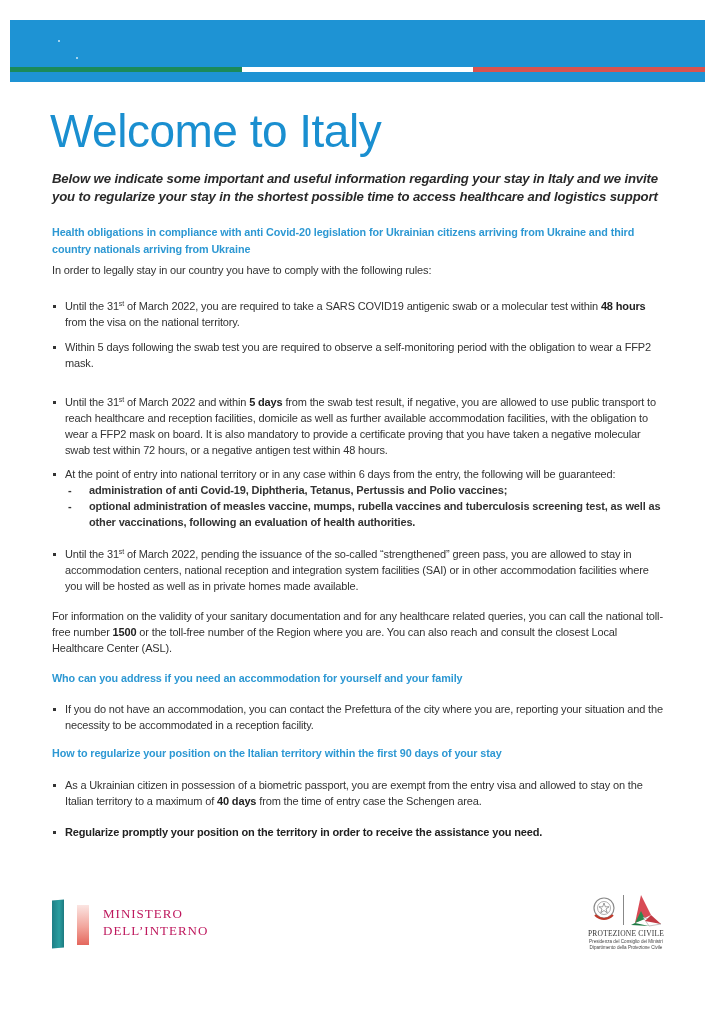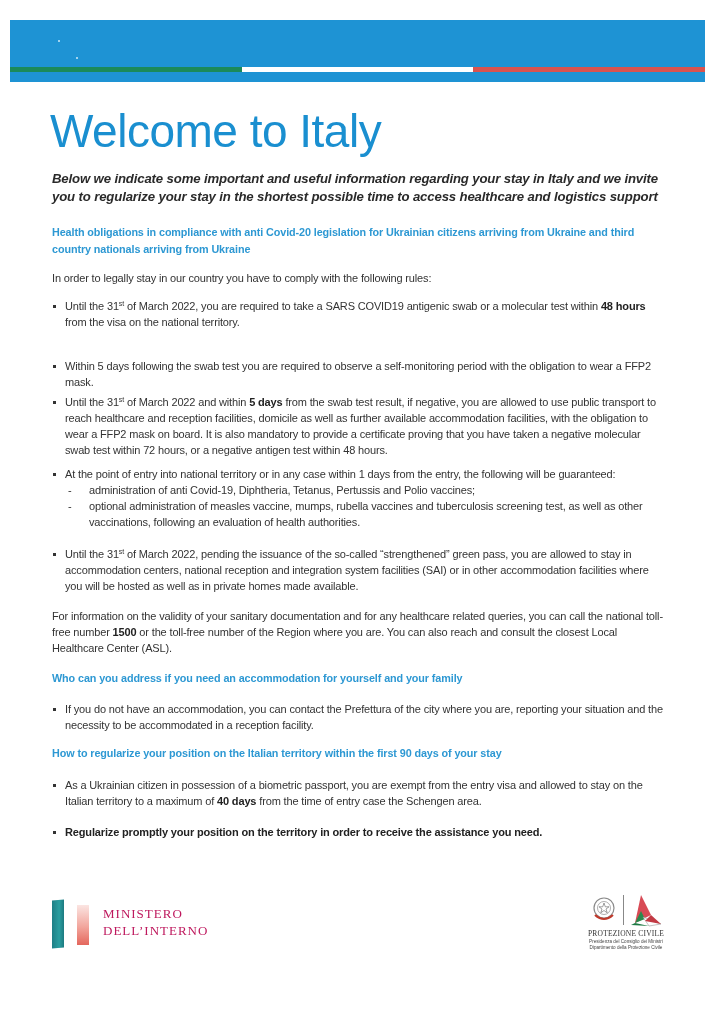--- a/index.html
+++ b/index.html
@@ -42,21 +42,21 @@
   }
   ul.bullets { position: absolute; left: 52px; width: 612px; margin: 0; padding: 0; list-style: none; }
   ul.bullets > li {
     position: relative; padding-left: 13px;
     font-size: 11px; line-height: 16px; color: #333; letter-spacing: -0.15px;
   }
   ul.bullets > li::before {
     content: ""; position: absolute; left: 1px; top: 7px; width: 3px; height: 3px; background: #333;
   }
   ul.sub { list-style: none; margin: 0; padding: 0; }
-  ul.sub li { position: relative; padding-left: 24px; }
+  ul.sub li { position: relative; padding-left: 24px; font-weight: bold; }
   ul.sub li::before { content: "-"; position: absolute; left: 3px; top: 0; }
   sup { font-size: 7px; vertical-align: 4px; line-height: 0; }
   b { color: #222; }
 
   .ministero { position: absolute; left: 50px; top: 896px; width: 190px; height: 56px; }
   .ministero .p1 {
     position: absolute; left: 2px; top: 4px; width: 12px; height: 48px;
     background: linear-gradient(90deg, #1e7f86 0%, #2a9ea0 60%, #1c7a80 100%);
     transform: skewY(-4deg);
   }
@@ -98,34 +98,34 @@
     <span style="background:#1b8a5a"></span>
     <span style="background:#ffffff"></span>
     <span style="background:#d9534f"></span>
   </div>
 </div>
 
 <h1 class="title">Welcome to Italy</h1>
 <p class="intro">Below we indicate some important and useful information regarding your stay in Italy and we invite you to regularize your stay in the shortest possible time to access healthcare and logistics support</p>
 
 <p class="subhead" style="top:224px">Health obligations in compliance with anti Covid-20 legislation for Ukrainian citizens arriving from Ukraine and third country nationals arriving from Ukraine</p>
-<p class="para" style="top:270px">In order to legally stay in our country you have to comply with the following rules:</p>
+<p class="para" style="top:262px">In order to legally stay in our country you have to comply with the following rules:</p>
 
 <ul class="bullets" style="top:298px">
   <li><span>Until the 31</span><sup>st</sup><span> of  March 2022, you are required to take a SARS COVID19 antigenic swab or a molecular test within </span><b>48 hours</b> <span> from the visa on the national territory.</span></li>
 </ul>
-<ul class="bullets" style="top:358px">
+<ul class="bullets" style="top:339px">
   <li>Within 5 days following the swab test you are required to observe a self-monitoring period with the obligation to wear a FFP2 mask.</li>
 </ul>
 <ul class="bullets" style="top:394px">
   <li><span>Until the 31</span><sup>st</sup><span> of March 2022 and within </span><b>5 days</b><span> from the swab test result, if negative, you are allowed to use public transport to reach healthcare and reception facilities, domicile as well as further available accommodation facilities, with the obligation to wear a FFP2 mask on board. It is also mandatory to provide a certificate proving that you have taken a negative molecular swab test within 72 hours, or a negative antigen test within 48 hours.</span></li>
 </ul>
 <ul class="bullets" style="top:466px">
   <li>
-    <span>At the point of entry into national territory or in any case within 1 days from the entry, the following will be guaranteed:</span>
+    <span>At the point of entry into national territory or in any case within 6 days from the entry, the following will be guaranteed:</span>
     <ul class="sub">
       <li>administration of anti Covid-19, Diphtheria, Tetanus, Pertussis and Polio vaccines;</li>
       <li>optional administration of measles vaccine, mumps, rubella vaccines and tuberculosis screening test, as well as other vaccinations, following an evaluation of health authorities.</li>
     </ul>
   </li>
 </ul>
 <ul class="bullets" style="top:546px">
   <li><span>Until the 31</span><sup>st</sup><span> of March 2022, pending the issuance of the so-called “strengthened” green pass, you are allowed to stay in accommodation centers, national reception and integration system facilities (SAI) or in other accommodation facilities where you will be hosted as well as in private homes made available.</span></li>
 </ul>
 

